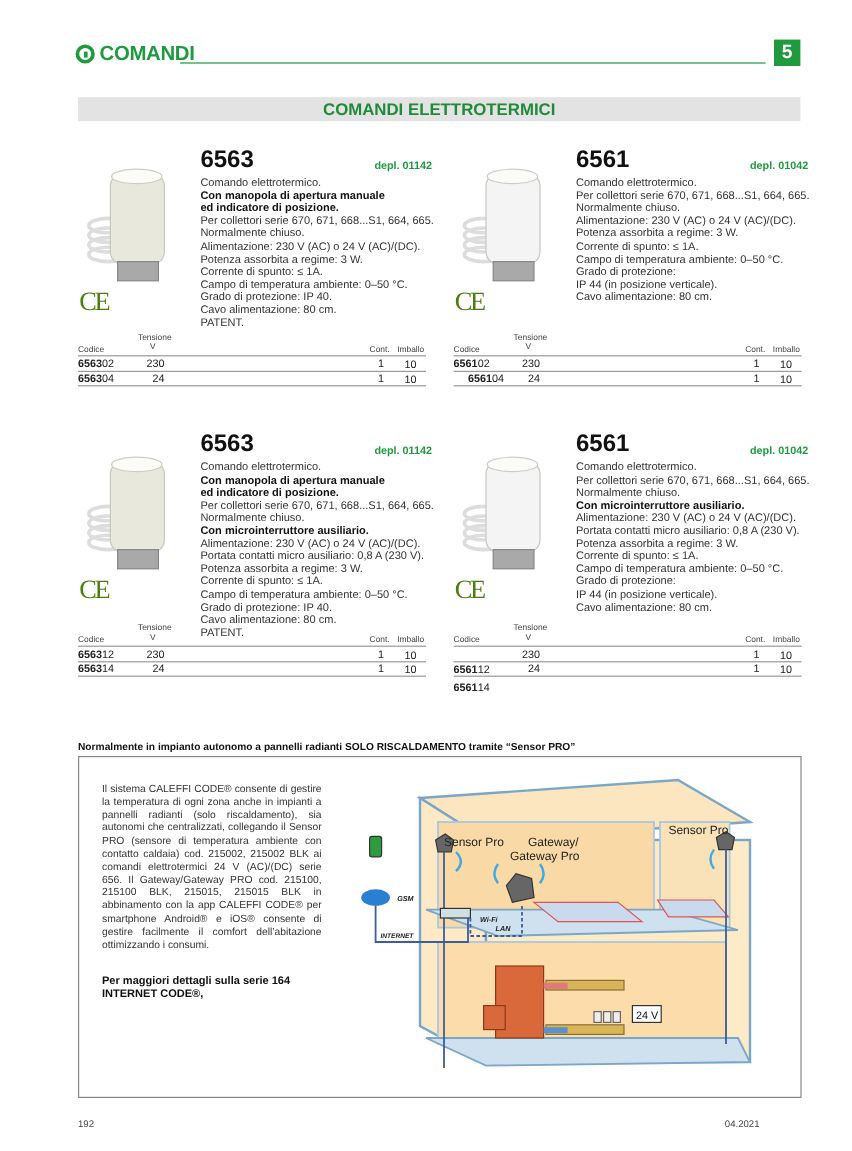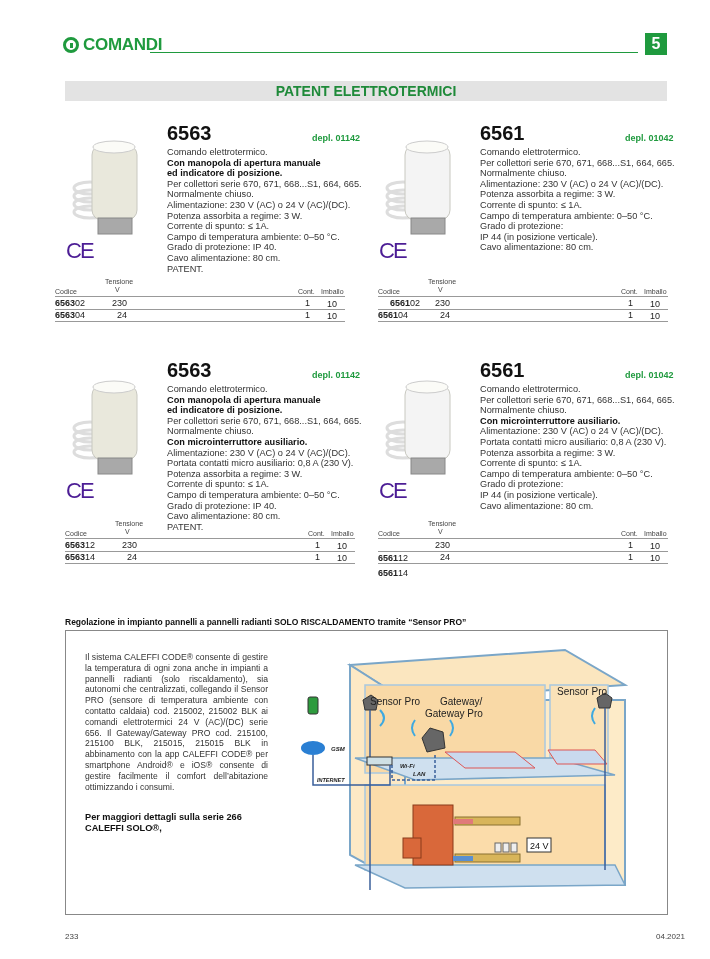--- a/index.html
+++ b/index.html
@@ -5,21 +5,21 @@
   html,body{margin:0;padding:0;background:#fff;}
   body{width:710px;height:959px;position:relative;font-family:"Liberation Sans",sans-serif;color:#222;overflow:hidden;}
   .abs{position:absolute;}
   .logo{left:63px;top:35px;display:flex;align-items:center;color:#1f9a3e;font-weight:bold;font-size:17px;letter-spacing:-0.3px;}
   .logo .mark{width:16px;height:16px;border:3px solid #1f9a3e;border-radius:50%;box-sizing:border-box;margin-right:4px;position:relative;}
   .logo .mark::after{content:"";position:absolute;left:4px;top:3px;width:3px;height:5px;background:#1f9a3e;}
   .hline{left:150px;top:52px;width:488px;height:1px;background:#1f9a3e;}
   .chapter{left:645px;top:33px;width:22px;height:22px;background:#1f9a3e;color:#fff;font-weight:bold;font-size:16px;text-align:center;line-height:22px;}
   .banner{left:65px;top:81px;width:602px;height:20px;background:#e3e3e3;color:#1f8a3a;font-weight:bold;font-size:14px;text-align:center;line-height:20px;}
   .prod-img{width:72px;height:110px;}
-  .ce{font-size:22px;font-family:Liberation Sans, sans-serif;color:#4c1d95;letter-spacing:-2px;}
+  .ce{font-size:22px;font-family:Liberation Serif, serif;color:#4d7c0f;letter-spacing:-2px;}
   .ptitle{font-weight:bold;font-size:20px;color:#111;}
   .depl{font-size:9px;font-weight:bold;color:#1f9a3e;}
   .desc{font-size:9.2px;line-height:10.6px;color:#333;width:195px;}
   .desc .b{font-weight:bold;color:#111;}
   .tbl{font-size:7px;color:#444;}
   .tbl .row{position:absolute;left:0;width:290px;height:11px;border-bottom:1px solid #999;font-size:9px;color:#222;}
   .tbl .hdr{position:absolute;left:0;width:290px;border-bottom:1px solid #999;height:18px;}
   .section-title{left:65px;top:617px;font-size:8.5px;font-weight:bold;color:#111;}
   .box{left:65px;top:630px;width:603px;height:285px;border:1px solid #888;box-sizing:border-box;}
   .bodytext{left:85px;top:652px;width:183px;font-size:8.6px;line-height:10.8px;color:#333;text-align:justify;}
@@ -28,21 +28,21 @@
 </style>
 </head>
 <body>
 
 <div class="abs logo">
   <span class="mark"></span>
   <span>COMANDI</span>
 </div>
 <div class="abs hline"></div>
 <div class="abs chapter">5</div>
-<div class="abs banner">PATENT ELETTROTERMICI</div>
+<div class="abs banner">COMANDI ELETTROTERMICI</div>
 
 <div id="products">
     <svg class="abs prod-img" style="left:72px;top:130px" viewBox="0 0 72 110">
       <g fill="none" stroke="#ddd" stroke-width="3">
         <ellipse cx="18" cy="58" rx="16" ry="6"></ellipse>
         <ellipse cx="18" cy="66" rx="16" ry="6"></ellipse>
         <ellipse cx="18" cy="74" rx="16" ry="6"></ellipse>
         <ellipse cx="18" cy="82" rx="16" ry="6"></ellipse>
       </g>
       <rect x="20" y="15" width="45" height="75" rx="10" fill="#e9e8dc" stroke="#c8c8c0"></rect>
@@ -59,21 +59,21 @@
       <div class="">Per collettori serie 670, 671, 668...S1, 664, 665.</div>
       <div class="">Normalmente chiuso.</div>
       <div class="">Alimentazione: 230 V (AC) o 24 V (AC)/(DC).</div>
       <div class="">Potenza assorbita a regime: 3 W.</div>
       <div class="">Corrente di spunto: ≤ 1A.</div>
       <div class="">Campo di temperatura ambiente: 0–50 °C.</div>
       <div class="">Grado di protezione: IP 40.</div>
       <div class="">Cavo alimentazione: 80 cm.</div>
       <div class="">PATENT.</div>
     </div>
-    <div class="abs tbl" style="left:55px;top:278px;width:290px;height:50px">
+    <div class="abs tbl" style="left:65px;top:278px;width:290px;height:50px">
       <div class="hdr">
         <span class="abs" style="left:0;top:10px">Codice</span>
         <span class="abs" style="left:50px;top:0">Tensione</span>
         <span class="abs" style="left:60px;top:8px">V</span>
         <span class="abs" style="left:243px;top:10px">Cont.</span>
         <span class="abs" style="left:266px;top:10px">Imballo</span>
       </div>
       <div class="row" style="top:20px">
         <span class="abs" style="left:0;top:0"><b>6563</b><span>02</span></span>
         <span class="abs" style="left:57px;top:0">230</span>
@@ -115,27 +115,27 @@
     </div>
     <div class="abs tbl" style="left:378px;top:278px;width:290px;height:50px">
       <div class="hdr">
         <span class="abs" style="left:0;top:10px">Codice</span>
         <span class="abs" style="left:50px;top:0">Tensione</span>
         <span class="abs" style="left:60px;top:8px">V</span>
         <span class="abs" style="left:243px;top:10px">Cont.</span>
         <span class="abs" style="left:266px;top:10px">Imballo</span>
       </div>
       <div class="row" style="top:20px">
-        <span class="abs" style="left:12px;top:0"><b>6561</b><span>02</span></span>
+        <span class="abs" style="left:0;top:0"><b>6561</b><span>02</span></span>
         <span class="abs" style="left:57px;top:0">230</span>
         <span class="abs" style="left:250px;top:0">1</span>
         <span class="abs" style="left:272px;top:1px">10</span>
       </div>
       <div class="row" style="top:32px">
-        <span class="abs" style="left:0;top:0"><b>6561</b><span>04</span></span>
+        <span class="abs" style="left:12px;top:0"><b>6561</b><span>04</span></span>
         <span class="abs" style="left:62px;top:0">24</span>
         <span class="abs" style="left:250px;top:0">1</span>
         <span class="abs" style="left:272px;top:1px">10</span>
       </div>
     </div>
     <svg class="abs prod-img" style="left:72px;top:370px" viewBox="0 0 72 110">
       <g fill="none" stroke="#ddd" stroke-width="3">
         <ellipse cx="18" cy="58" rx="16" ry="6"></ellipse>
         <ellipse cx="18" cy="66" rx="16" ry="6"></ellipse>
         <ellipse cx="18" cy="74" rx="16" ry="6"></ellipse>
@@ -229,26 +229,26 @@
       </div>
       <div class="row" style="top:32px">
         <span class="abs" style="left:0;top:16px"><b>6561</b><span>14</span></span>
         <span class="abs" style="left:62px;top:0">24</span>
         <span class="abs" style="left:250px;top:0">1</span>
         <span class="abs" style="left:272px;top:1px">10</span>
       </div>
     </div>
   </div>
 
-<div class="abs section-title">Regolazione in impianto pannelli a pannelli radianti SOLO RISCALDAMENTO tramite “Sensor PRO”</div>
+<div class="abs section-title">Normalmente in impianto autonomo a pannelli radianti SOLO RISCALDAMENTO tramite “Sensor PRO”</div>
 <div class="abs box"></div>
 <div class="abs bodytext">Il sistema CALEFFI CODE® consente di gestire la temperatura di ogni zona anche in impianti a pannelli radianti (solo riscaldamento), sia autonomi che centralizzati, collegando il Sensor PRO (sensore di temperatura ambiente con contatto caldaia) cod. 215002, 215002 BLK ai comandi elettrotermici 24 V (AC)/(DC) serie 656. Il Gateway/Gateway PRO cod. 215100, 215100 BLK, 215015, 215015 BLK in abbinamento con la app CALEFFI CODE® per smartphone Android® e iOS® consente di gestire facilmente il comfort dell’abitazione ottimizzando i consumi.</div>
 <div class="abs more">
-  <div>Per maggiori dettagli sulla serie 266</div>
-  <div>CALEFFI SOLO®,</div>
+  <div>Per maggiori dettagli sulla serie 164</div>
+  <div>INTERNET CODE®,</div>
 </div>
 
 <svg class="abs" style="left:295px;top:640px;" width="370" height="260" viewBox="0 0 370 260">
 
   <polygon points="55,25 270,10 330,45 110,60" fill="#fbe6bf" stroke="#7aa6c8" stroke-width="2"></polygon>
   <polygon points="55,25 110,60 110,245 55,215" fill="#fde9c5" stroke="#7aa6c8" stroke-width="2"></polygon>
   <rect x="110" y="60" width="220" height="185" fill="#fdebc8" stroke="#7aa6c8" stroke-width="2"></rect>
   <rect x="70" y="45" width="180" height="88" fill="#f9d9a6" stroke="#a8c8e0" stroke-width="1.5"></rect>
   <rect x="255" y="45" width="58" height="88" fill="#fae2b8" stroke="#a8c8e0" stroke-width="1.5"></rect>
 
@@ -293,14 +293,14 @@
   <text x="75" y="65" font-size="10" font-family="Liberation Sans, sans-serif" fill="#222">Sensor Pro</text>
   <text x="262" y="55" font-size="10" font-family="Liberation Sans, sans-serif" fill="#222">Sensor Pro</text>
   <text x="145" y="65" font-size="10" font-family="Liberation Sans, sans-serif" fill="#222">Gateway/</text>
   <text x="130" y="77" font-size="10" font-family="Liberation Sans, sans-serif" fill="#222">Gateway Pro</text>
   <text x="36" y="111" font-size="6" font-weight="bold" font-style="italic" font-family="Liberation Sans, sans-serif" fill="#222">GSM</text>
   <text x="105" y="128" font-size="6" font-weight="bold" font-style="italic" font-family="Liberation Sans, sans-serif" fill="#222">Wi-Fi</text>
   <text x="118" y="136" font-size="6" font-weight="bold" font-style="italic" font-family="Liberation Sans, sans-serif" fill="#222">LAN</text>
   <text x="22" y="142" font-size="5.5" font-weight="bold" font-style="italic" font-family="Liberation Sans, sans-serif" fill="#222">INTERNET</text>
 </svg>
 
-<div class="abs footer" style="left:65px;top:932px;">233</div>
-<div class="abs footer" style="left:656px;top:932px;text-align:center;">04.2021</div>
+<div class="abs footer" style="left:65px;top:932px;">192</div>
+<div class="abs footer" style="left:604px;top:932px;text-align:center;">04.2021</div>
 
 </body></html>

